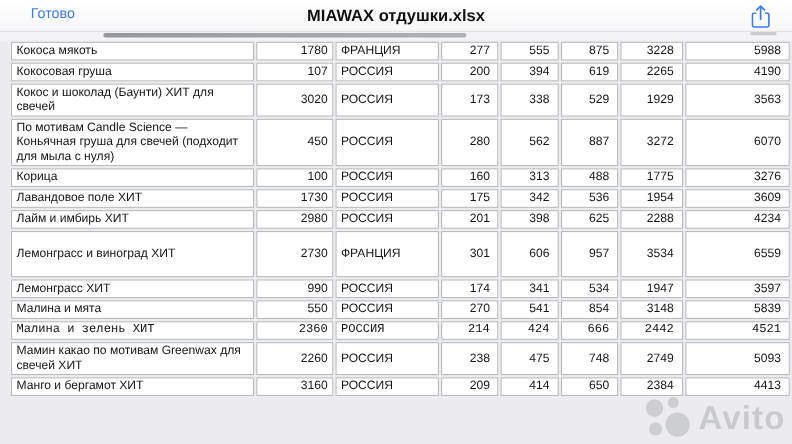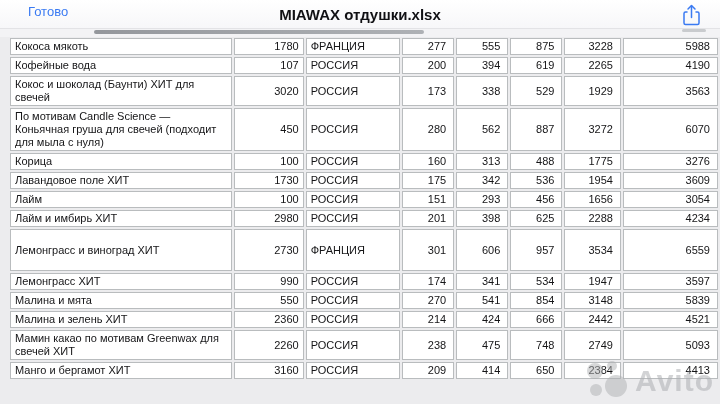--- a/index.html
+++ b/index.html
@@ -101,21 +101,21 @@
           <td class="c-name">Кокоса мякоть</td>
           <td class="c-price">1780</td>
           <td class="c-country">ФРАНЦИЯ</td>
           <td class="c-v c-v0">277</td>
           <td class="c-v c-v1">555</td>
           <td class="c-v c-v2">875</td>
           <td class="c-v c-v3">3228</td>
           <td class="c-v c-v4">5988</td>
         </tr>
         <tr style="height: 15px;">
-          <td class="c-name">Кофейные вода</td>
+          <td class="c-name">Кокосовая груша</td>
           <td class="c-price">107</td>
           <td class="c-country">РОССИЯ</td>
           <td class="c-v c-v0">200</td>
           <td class="c-v c-v1">394</td>
           <td class="c-v c-v2">619</td>
           <td class="c-v c-v3">2265</td>
           <td class="c-v c-v4">4190</td>
         </tr>
         <tr style="height: 30px;">
           <td class="c-name">Кокос и шоколад (Баунти) ХИТ для свечей</td>
@@ -149,30 +149,20 @@
         </tr>
         <tr style="height: 15px;">
           <td class="c-name">Лавандовое поле ХИТ</td>
           <td class="c-price">1730</td>
           <td class="c-country">РОССИЯ</td>
           <td class="c-v c-v0">175</td>
           <td class="c-v c-v1">342</td>
           <td class="c-v c-v2">536</td>
           <td class="c-v c-v3">1954</td>
           <td class="c-v c-v4">3609</td>
-        </tr>
-        <tr style="height: 15px;">
-          <td class="c-name">Лайм</td>
-          <td class="c-price">100</td>
-          <td class="c-country">РОССИЯ</td>
-          <td class="c-v c-v0">151</td>
-          <td class="c-v c-v1">293</td>
-          <td class="c-v c-v2">456</td>
-          <td class="c-v c-v3">1656</td>
-          <td class="c-v c-v4">3054</td>
         </tr>
         <tr style="height: 15px;">
           <td class="c-name">Лайм и имбирь ХИТ</td>
           <td class="c-price">2980</td>
           <td class="c-country">РОССИЯ</td>
           <td class="c-v c-v0">201</td>
           <td class="c-v c-v1">398</td>
           <td class="c-v c-v2">625</td>
           <td class="c-v c-v3">2288</td>
           <td class="c-v c-v4">4234</td>
@@ -200,21 +190,21 @@
         <tr style="height: 15px;">
           <td class="c-name">Малина и мята</td>
           <td class="c-price">550</td>
           <td class="c-country">РОССИЯ</td>
           <td class="c-v c-v0">270</td>
           <td class="c-v c-v1">541</td>
           <td class="c-v c-v2">854</td>
           <td class="c-v c-v3">3148</td>
           <td class="c-v c-v4">5839</td>
         </tr>
-        <tr style="height: 15px;">
+        <tr style="height: 15px; font-family: Liberation Mono, monospace;">
           <td class="c-name">Малина и зелень ХИТ</td>
           <td class="c-price">2360</td>
           <td class="c-country">РОССИЯ</td>
           <td class="c-v c-v0">214</td>
           <td class="c-v c-v1">424</td>
           <td class="c-v c-v2">666</td>
           <td class="c-v c-v3">2442</td>
           <td class="c-v c-v4">4521</td>
         </tr>
         <tr style="height: 30px;">

